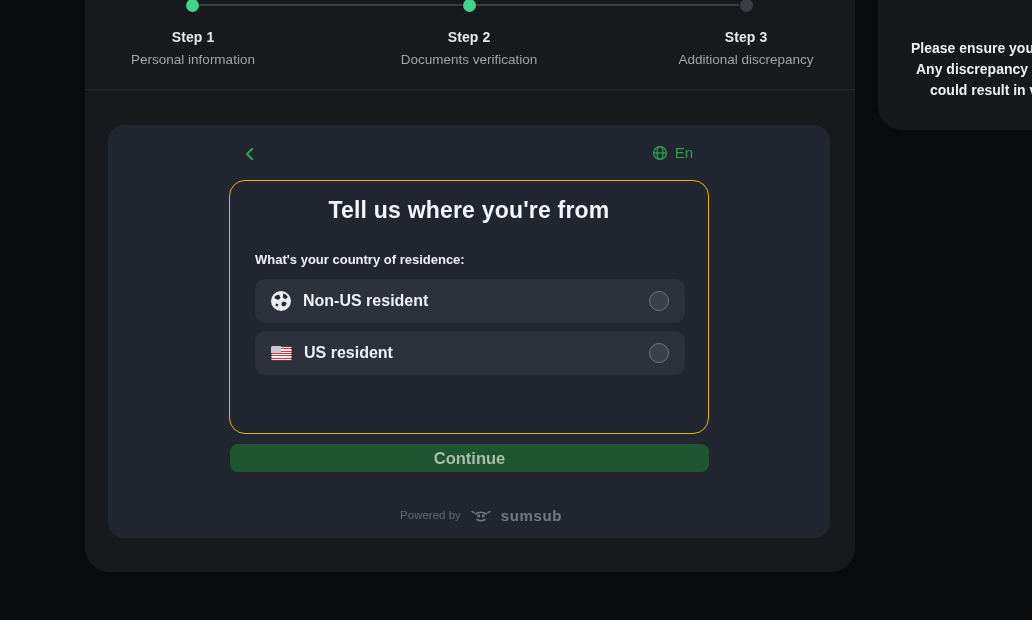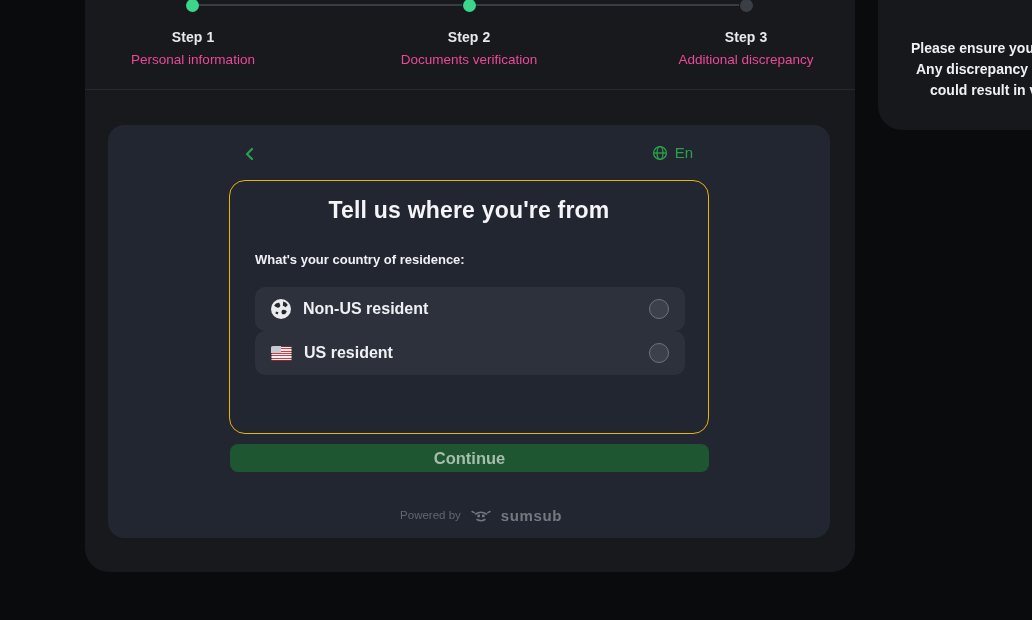--- a/index.html
+++ b/index.html
@@ -31,21 +31,21 @@
   .step-dot.todo { background: #3a3f46; }
   .step-line {
     position: absolute; top: 4px; height: 2px;
     background: #393d43;
   }
   .step-label-block { position: absolute; width: 220px; text-align: center; }
   .step-label {
     font-size: 14px; font-weight: 700; color: #e6e8ea; letter-spacing: .1px;
   }
   .step-sublabel {
-    margin-top: 7px; font-size: 13.5px; font-weight: 400; color: #ec4899;
+    margin-top: 7px; font-size: 13.5px; font-weight: 400; color: #a3a3a3;
   }
   .stepper-divider {
     position: absolute; left: 85px; top: 89px; width: 770px; height: 1px;
     background: #27292e;
   }
 
   
   .card {
     position: absolute;
     left: 108px; top: 125px;
@@ -85,21 +85,21 @@
     font-size: 13px; font-weight: 700; color: #f0f1f4;
   }
   .option-row {
     position: absolute; left: 25px;
     width: 430px; height: 44px;
     background: #2c313c; border-radius: 10px;
     display: flex; align-items: center;
     padding: 0 16px; gap: 12px;
     cursor: pointer;
   }
-  .option-row.r1 { top: 106px; }
+  .option-row.r1 { top: 98px; }
   .option-row.r2 { top: 150px; }
   .option-label { flex: 1; font-size: 16px; font-weight: 600; color: #eef0f3; }
   .radio {
     width: 20px; height: 20px; border-radius: 50%;
     border: 1.5px solid #6e737c; background: #3b404a;
     flex: 0 0 auto;
   }
   .flag-us {
     position: relative; width: 21px; height: 15px; border-radius: 2px;
     overflow: hidden; flex: 0 0 auto;

